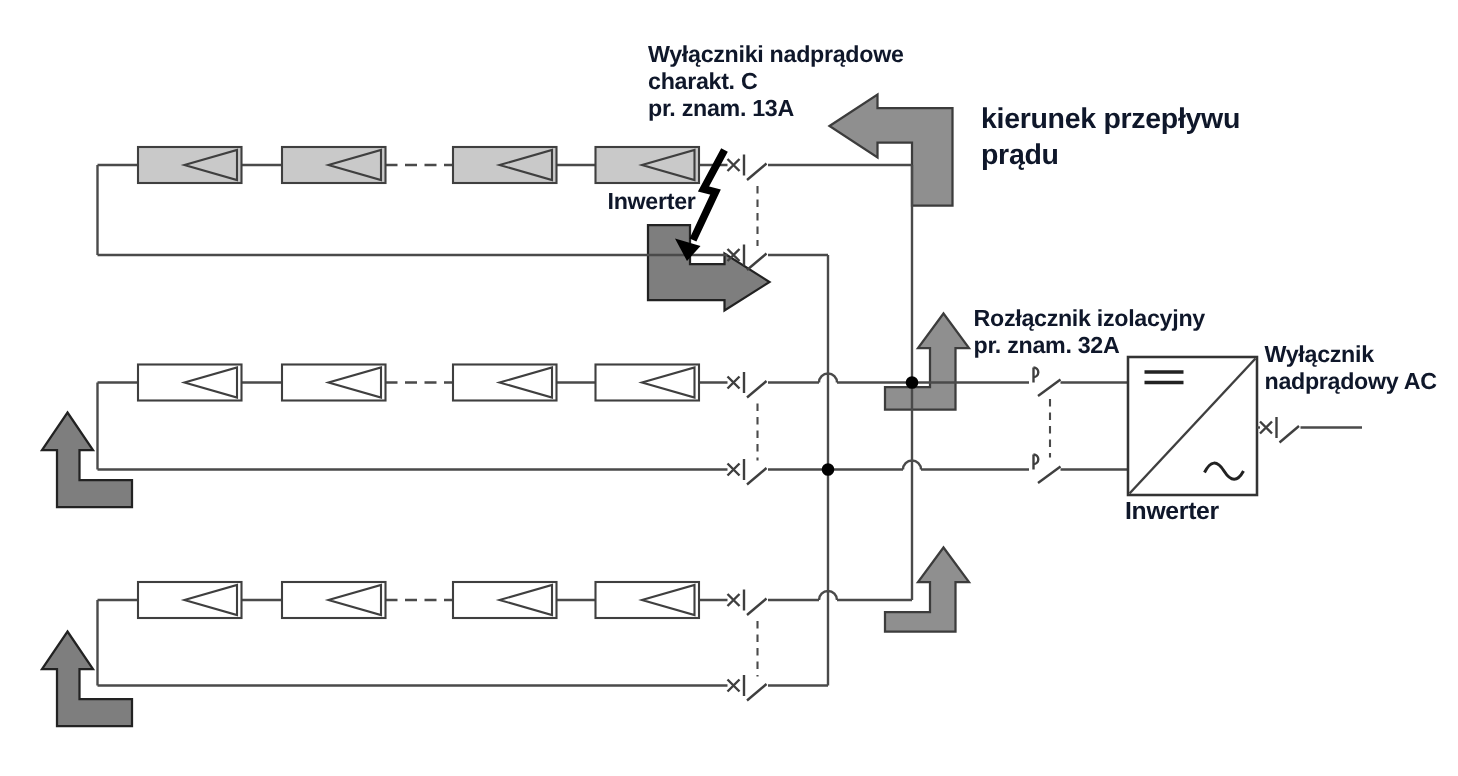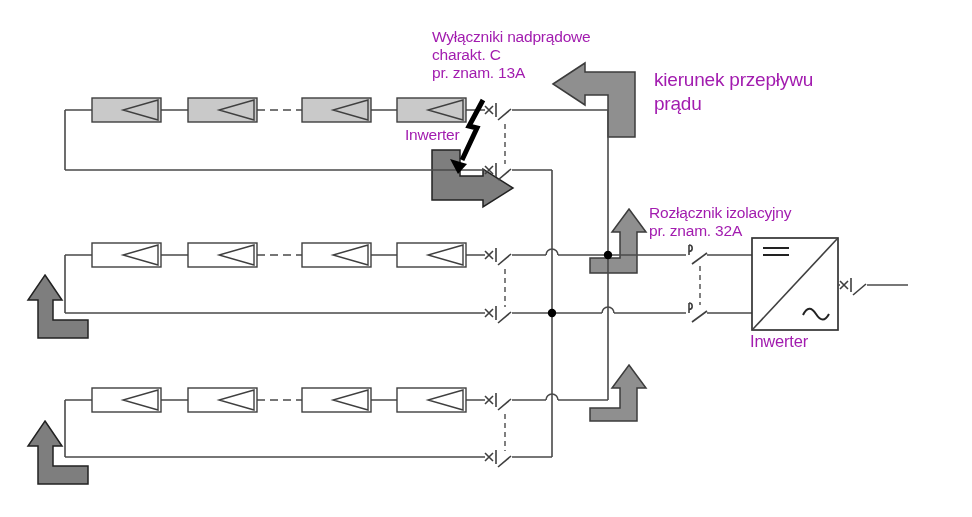--- a/index.html
+++ b/index.html
@@ -2,21 +2,21 @@
 <html><head>
 <meta charset="utf-8">
 <style>
   html,body{margin:0;padding:0;background:#fff;}
   .canvas{
     position:relative;width:972px;height:517px;background:#ffffff;
     font-family:"Liberation Sans",sans-serif;overflow:hidden;
   }
   .canvas svg{position:absolute;left:0;top:0;}
   .lbl{
-    position:absolute;white-space:pre-line;font-weight:normal;color:#a21caf;
+    position:absolute;white-space:pre-line;font-weight:bold;color:#0f172a;
     font-size:15.5px;line-height:18px;letter-spacing:-0.2px;
   }
   .lbl-big{font-size:19px;line-height:24px;}
   .lbl-inv{font-size:16.5px;}
   
   .wire{stroke:#4a4a4a;stroke-width:1.6;fill:none;}
   .wire-d{stroke:#4a4a4a;stroke-width:1.6;fill:none;stroke-dasharray:8 5;}
   .link-d{stroke:#4a4a4a;stroke-width:1.4;fill:none;stroke-dasharray:5 4;}
   .sym{stroke:#3f3f3f;stroke-width:1.6;fill:none;}
   .mod-gray{fill:#c9c9c9;}
@@ -157,15 +157,17 @@
 pr. znam. 13A</div>
 
   <div class="lbl lbl-big" style="left:654px;top:68px;width:220px;">kierunek przepływu
 prądu</div>
 
   <div class="lbl" style="left:405px;top:126px;">Inwerter</div>
 
   <div class="lbl" style="left:649px;top:204px;width:200px;">Rozłącznik izolacyjny
 pr. znam. 32A</div>
 
+  <div class="lbl" style="left:843px;top:228px;width:130px;">Wyłącznik
+nadprądowy AC</div>
 
   <div class="lbl lbl-inv" style="left:750px;top:332px;">Inwerter</div>
 </div>
 
 </body></html>

